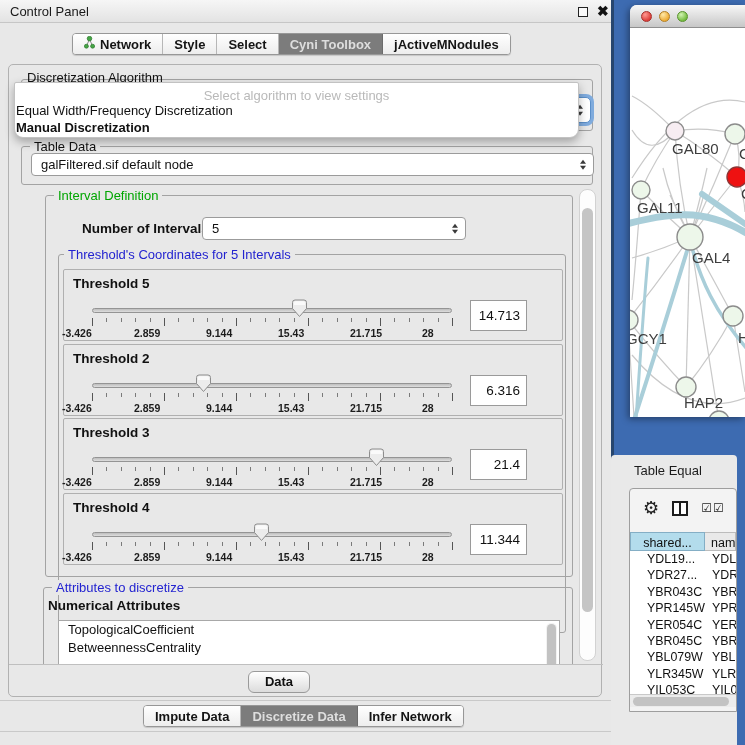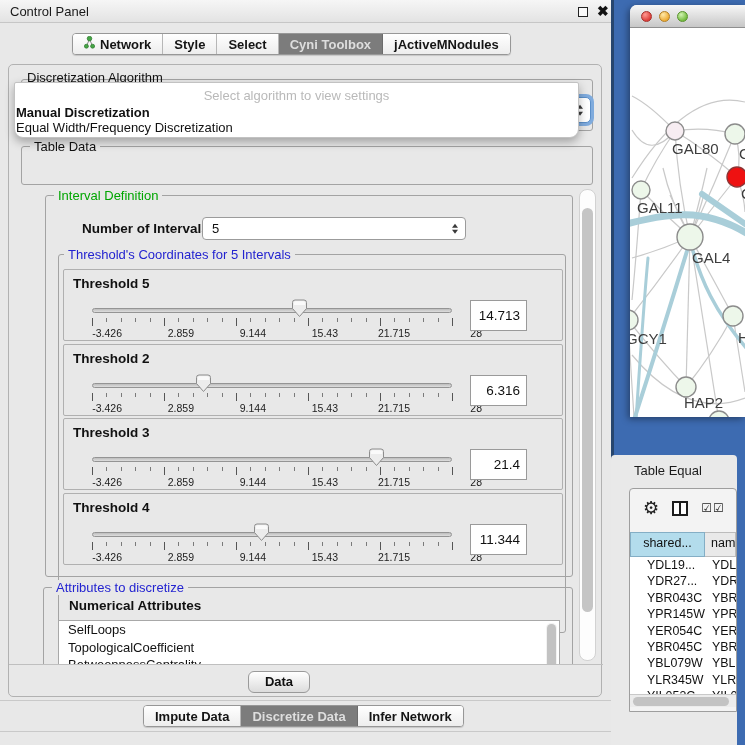--- a/index.html
+++ b/index.html
@@ -49,21 +49,21 @@
 
   
   .thr-box { position:absolute; left:4px; width:500px; height:72px; border:1px solid #b0b0b0; border-radius:2px; background:#e8e8e8; }
   .thr-label { position:absolute; left:9px; top:6px; font-weight:bold; font-size:13.5px; }
   .sl-track { position:absolute; left:28px; top:38px; width:360px; height:5px; border:1px solid #949494;
               border-radius:3px; background:linear-gradient(#bdbdbd,#dedede); }
   .sl-thumb { position:absolute; top:29px; width:17px; height:19px; }
   .tick { position:absolute; width:1px; background:#555; }
   .tick.major { height:8px; }
   .tick.minor { height:4px; background:#7a7a7a; }
-  .tick-lab { position:absolute; width:60px; text-align:right; font-size:10.5px; font-weight:normal; color:#1c1c1c; }
+  .tick-lab { position:absolute; width:60px; text-align:left; font-size:10.5px; font-weight:bold; color:#1c1c1c; }
   .val-box { position:absolute; left:406px; top:30px; width:57px; height:31px; background:#fff; border:1px solid #9a9a9a;
              font-size:13.5px; line-height:29px; text-align:right; padding-right:6px; }
 
   
   .listbox { position:absolute; left:14px; top:32px; width:502px; height:55px; background:#fff; border:1px solid #a8a8a8; overflow:hidden; }
   .listbox .li { font-size:13px; line-height:17.5px; padding-left:9px; white-space:nowrap; }
   .mini-vscroll { position:absolute; right:2px; top:2px; width:11px; height:49px; background:#f2f2f2; border-radius:5px; }
   .mini-vscroll .th { position:absolute; left:1px; top:1px; width:9px; height:45px; background:#c2c2c2; border-radius:5px; }
 
   .panel-vscroll { position:absolute; left:570px; top:2px; width:17px; height:472px; background:#fdfdfd; border:1px solid #d2d2d2; border-radius:8px; }
@@ -90,21 +90,21 @@
   
   .table-panel { position:absolute; left:611px; top:455px; width:126px; height:290px; background:#e9e9e9; border-radius:4px 4px 0 0; }
   .tp-title { position:absolute; left:23px; top:8px; font-size:13px; color:#1c1c1c; }
   .table-window { position:absolute; left:18px; top:33px; width:108px; height:224px; background:#f3f3f3;
                   border:1px solid #9e9e9e; border-radius:4px 4px 0 0; overflow:hidden; }
   .tw-toolbar { display:flex; align-items:center; height:38px; padding-left:13px; color:#222; }
   .gear { font-size:18px; line-height:18px; }
   .split-icon { width:16px; height:15px; border:2px solid #1d1d1d; margin-left:13px; background:#fff; position:relative; }
   .split-icon::after { content:""; position:absolute; left:50%; top:0; bottom:0; width:2px; background:#1d1d1d; transform:translateX(-50%); }
   .checks { margin-left:13px; font-size:12px; letter-spacing:1px; }
-  .tw-header { display:flex; height:25px; margin-top:5px; }
+  .tw-header { display:flex; height:19px; margin-top:5px; }
   .th-cell { font-size:12.5px; line-height:21px; overflow:hidden; white-space:nowrap; }
   .th-cell.sel { width:75px; background:#b3dcec; border:1px solid #84aec5; text-align:center; }
   .th-cell.plain { flex:1; background:#e9e9e9; border:1px solid #bcbcbc; border-left:none; padding-left:6px; }
   .tw-rows { background:#fff; height:144px; overflow:hidden; }
   .tw-row { display:flex; height:16.4px; font-size:12.4px; line-height:16.4px; white-space:nowrap; }
   .td1 { width:75px; padding-left:17px; overflow:hidden; }
   .td2 { flex:1; padding-left:7px; overflow:hidden; }
   .hscroll { position:absolute; left:0; right:0; bottom:4px; height:13px; background:#ececec; border-top:1px solid #c9c9c9; }
   .hscroll .th { position:absolute; left:3px; top:2px; height:9px; width:96px; background:#c3c3c3; border-radius:5px; }
 </style>
@@ -150,26 +150,33 @@
     <div class="group-label" style="left:14px; top:5px; position:absolute; background:transparent;">Discretization Algorithm</div>
     <div class="combo algo-combo">
       <span class="spinners">
           <span class="spin-up"></span>
           <span class="spin-down"></span>
         </span>
     </div>
 
     <div class="popup">
       <div class="hint">Select algorithm to view settings</div>
+      <div class="item">Equal Width/Frequency Discretization</div>
       <div class="item bold">Manual Discretization</div>
-      <div class="item">Equal Width/Frequency Discretization</div>
     </div>
 
     <div class="group" style="left:12px; top:81px; width:572px; height:39px;">
       <span class="group-label">Table Data</span>
+    </div>
+    <div class="combo" style="left:22px; top:88px; width:563px; height:23px;">
+      <span>galFiltered.sif default node</span>
+      <span class="spinners">
+          <span class="spin-up"></span>
+          <span class="spin-down"></span>
+        </span>
     </div>
 
     <div style="position:absolute; left:0; top:122px; width:594px; height:478px; overflow:hidden;">
 
       <div class="group" style="left:36px; top:8px; width:528px; height:382px;">
         <span class="group-label lbl-green">Interval Definition</span>
 
         <div style="position:absolute; left:36px; top:25px; font-weight:bold; font-size:13.5px;">Number of Intervals</div>
         <div class="combo" style="left:156px; top:21px; width:264px; height:23px; position:absolute;">
           <span>5</span>
@@ -344,23 +351,22 @@
                   <path d="M4 1 H13 Q15.5 1 15.5 3.5 V9.5 L8.5 17.5 L1.5 9.5 V3.5 Q1.5 1 4 1 Z" fill="#ececec" stroke="#8d8d8d"></path>
                   <path d="M4.5 2.2 H12.5 Q14 2.2 14 4 V6 H3 V4 Q3 2.2 4.5 2.2 Z" fill="#fafafa"></path>
                 </svg></div>
               <div class="val-box">11.344</div>
             </div>
           </div>
       </div>
 
       <div class="group" style="left:34px; top:400px; width:530px; height:92px;">
         <span class="group-label lbl-blue">Attributes to discretize</span>
-        <div style="position:absolute; left:4px; top:10px; font-weight:bold; font-size:13.5px;margin-left:21px;">Numerical Attributes</div>
+        <div style="position:absolute; left:4px; top:10px; font-weight:bold; font-size:13.5px;">Numerical Attributes</div>
         <div class="listbox" id="attr-list">
-          <div class="li">SelfLoops</div>
             <div class="li">TopologicalCoefficient</div>
             <div class="li">BetweennessCentrality</div>
             <div class="mini-vscroll">
               <div class="th"></div>
             </div>
         </div>
       </div>
 
       <div class="panel-vscroll">
           <div class="th"></div>

